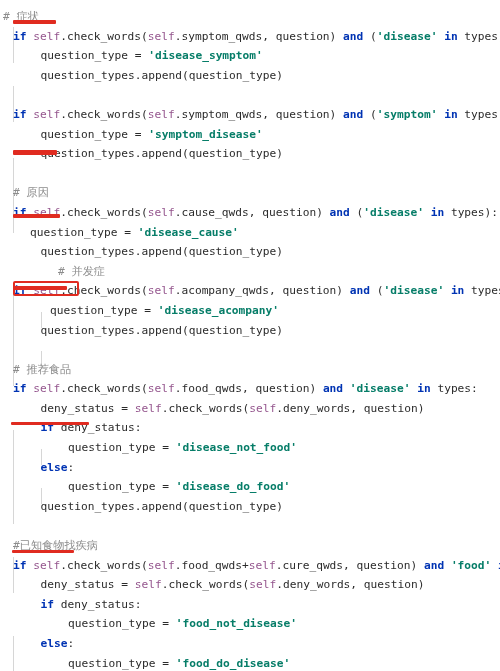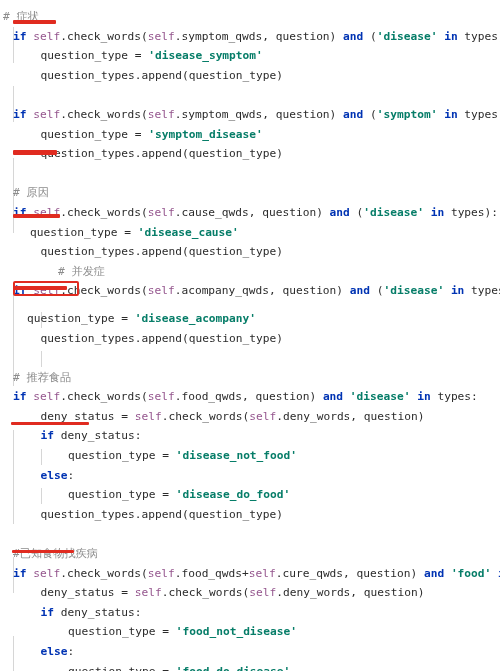--- a/index.html
+++ b/index.html
@@ -91,21 +91,21 @@
       <div class="code-line" style="padding-left: 13px;"><span class="kw">if </span><span class="slf">self</span><span class="pln">.check_words(</span><span class="slf">self</span><span class="pln">.symptom_qwds, question) </span><span class="kw">and </span><span class="pln">(</span><span class="str">'symptom'</span><span class="kw"> in </span><span class="pln">types):</span></div>
       <div class="code-line" style="padding-left: 40.5px;"><span class="pln">question_type = </span><span class="str">'symptom_disease'</span></div>
       <div class="code-line" style="padding-left: 40.5px;"><span class="pln">question_types.append(question_type)</span></div>
       <div class="code-line" style="padding-left: 13px;">&nbsp;</div>
       <div class="code-line" style=""><span class="cmt"># 原因</span></div>
       <div class="code-line" style="padding-left: 13px;"><span class="kw">if </span><span class="slf">self</span><span class="pln">.check_words(</span><span class="slf">self</span><span class="pln">.cause_qwds, question) </span><span class="kw">and </span><span class="pln">(</span><span class="str">'disease'</span><span class="kw"> in </span><span class="pln">types):</span></div>
       <div class="code-line" style="padding-left: 30px;"><span class="pln">question_type = </span><span class="str">'disease_cause'</span></div>
       <div class="code-line" style="padding-left: 40.5px;"><span class="pln">question_types.append(question_type)</span></div>
       <div class="code-line" style="padding-left: 13px; margin-left: 45px;"><span class="cmt"># 并发症</span></div>
       <div class="code-line" style="padding-left: 13px;"><span class="kw">if </span><span class="slf">self</span><span class="pln">.check_words(</span><span class="slf">self</span><span class="pln">.acompany_qwds, question) </span><span class="kw">and </span><span class="pln">(</span><span class="str">'disease'</span><span class="kw"> in </span><span class="pln">types):</span></div>
-      <div class="code-line" style="padding-left: 27px; margin-top: 8px;"><span class="pln">question_type = </span><span class="str">'disease_acompany'</span></div>
+      <div class="code-line" style="padding-left: 50px;"><span class="pln">question_type = </span><span class="str">'disease_acompany'</span></div>
       <div class="code-line" style="padding-left: 40.5px;"><span class="pln">question_types.append(question_type)</span></div>
       <div class="code-line" style="padding-left: 13px;">&nbsp;</div>
       <div class="code-line" style="padding-left: 13px;"><span class="cmt"># 推荐食品</span></div>
       <div class="code-line" style="padding-left: 13px;"><span class="kw">if </span><span class="slf">self</span><span class="pln">.check_words(</span><span class="slf">self</span><span class="pln">.food_qwds, question) </span><span class="kw">and </span><span class="str">'disease'</span><span class="kw"> in </span><span class="pln">types:</span></div>
       <div class="code-line" style="padding-left: 40.5px;"><span class="pln">deny_status = </span><span class="slf">self</span><span class="pln">.check_words(</span><span class="slf">self</span><span class="pln">.deny_words, question)</span></div>
       <div class="code-line" style="padding-left: 40.5px;"><span class="kw">if </span><span class="pln">deny_status:</span></div>
       <div class="code-line" style="padding-left: 68px;"><span class="pln">question_type = </span><span class="str">'disease_not_food'</span></div>
       <div class="code-line" style="padding-left: 40.5px;"><span class="kw">else</span><span class="pln">:</span></div>
       <div class="code-line" style="padding-left: 68px;"><span class="pln">question_type = </span><span class="str">'disease_do_food'</span></div>
       <div class="code-line" style="padding-left: 40.5px;"><span class="pln">question_types.append(question_type)</span></div>

